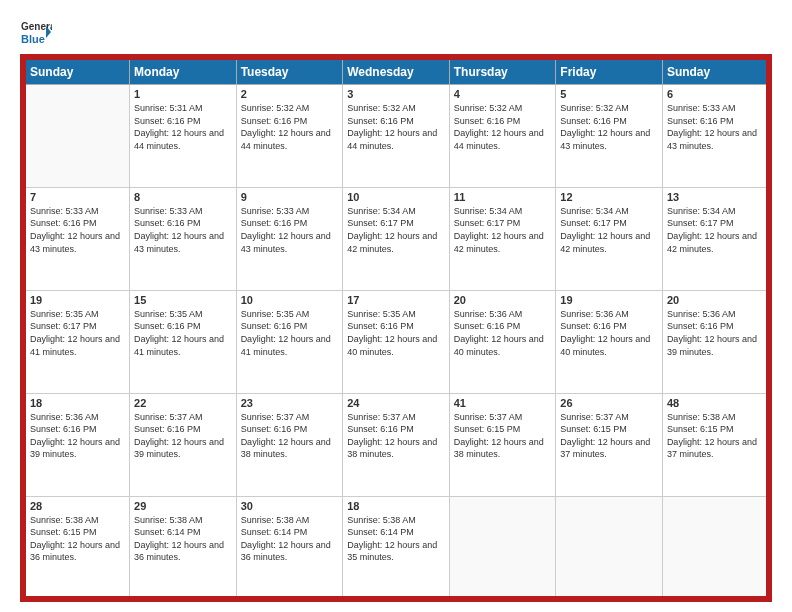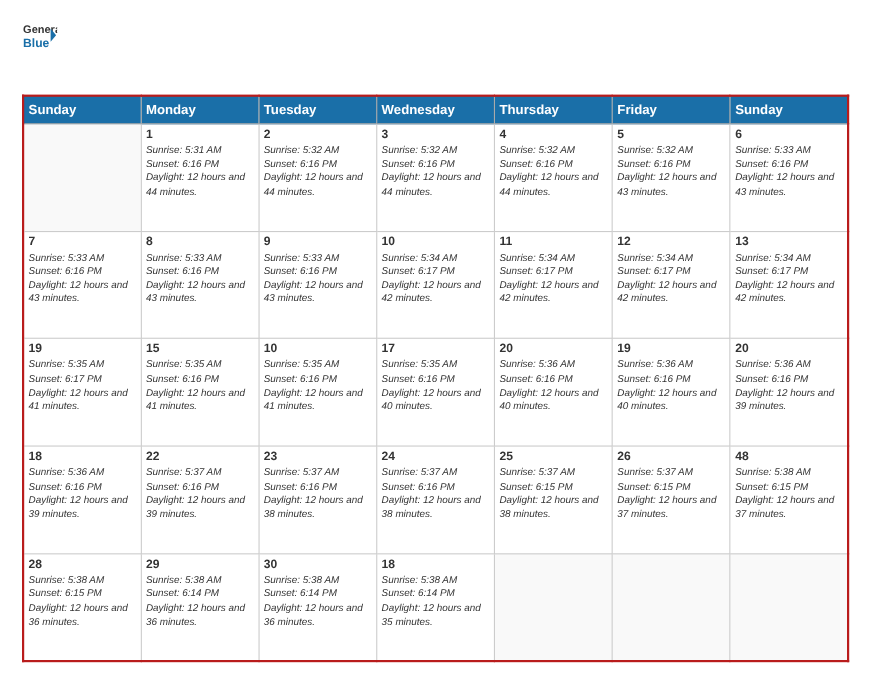--- a/index.html
+++ b/index.html
@@ -36,25 +36,24 @@
       font-weight: bold;
       color: #333;
       line-height: 1.1;
     }
     .location {
       font-size: 14px;
       color: #555;
     }
     .calendar {
       flex: 1;
-      border: 2px solid #b91c1c;
+      border: 6px solid #b91c1c;
       border-collapse: collapse;
       width: 100%;
       table-layout: fixed;
-      margin-top: 32px;
     }
     .calendar th {
       background-color: #1a6fa8;
       color: #fff;
       font-size: 12px;
       font-weight: bold;
       padding: 5px 4px;
       text-align: left;
       border: 1px solid #aaa;
     }
@@ -71,21 +70,20 @@
     }
     .day-num {
       font-weight: bold;
       font-size: 11px;
       margin-bottom: 2px;
     }
     .day-info {
       font-size: 9px;
       line-height: 1.4;
       color: #333;
-      font-style: italic;
     }
   </style>
 </head>
 <body>
 
 <div class="page">
   <div class="header">
     <div class="logo">
     <svg width="32" height="32" viewBox="0 0 32 32">
       <text x="1" y="14" font-size="10" font-weight="bold" fill="#333" font-family="Arial">General</text>
@@ -210,21 +208,21 @@
           </td>
           <td>
             <div class="day-num">23</div>
 <div class="day-info">Sunrise: 5:37 AM<br>Sunset: 6:16 PM<br>Daylight: 12 hours and 38 minutes.</div>
           </td>
           <td>
             <div class="day-num">24</div>
 <div class="day-info">Sunrise: 5:37 AM<br>Sunset: 6:16 PM<br>Daylight: 12 hours and 38 minutes.</div>
           </td>
           <td>
-            <div class="day-num">25</div>
+            <div class="day-num">41</div>
 <div class="day-info">Sunrise: 5:37 AM<br>Sunset: 6:15 PM<br>Daylight: 12 hours and 38 minutes.</div>
           </td>
           <td>
             <div class="day-num">26</div>
 <div class="day-info">Sunrise: 5:37 AM<br>Sunset: 6:15 PM<br>Daylight: 12 hours and 37 minutes.</div>
           </td>
           <td>
             <div class="day-num">48</div>
 <div class="day-info">Sunrise: 5:38 AM<br>Sunset: 6:15 PM<br>Daylight: 12 hours and 37 minutes.</div>
           </td>

